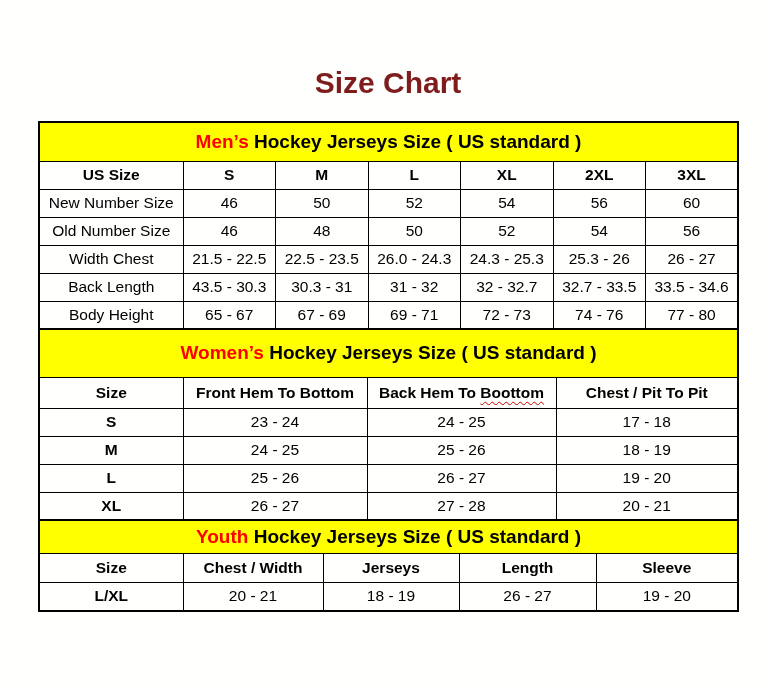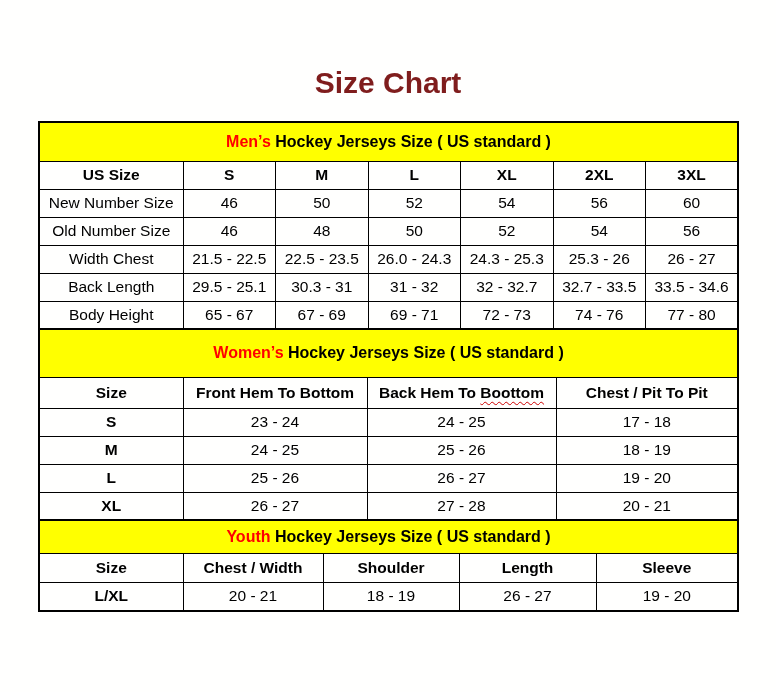--- a/index.html
+++ b/index.html
@@ -16,21 +16,21 @@
   table.tbl {
     border-collapse:collapse; table-layout:fixed; width:699px;
     border:2.5px solid #000;
   }
   table.tbl + table.tbl { margin-top:-2px; }
   .tbl td {
     border:1.5px solid #000; text-align:center; vertical-align:middle;
     font-size:15.5px; padding:0 2px; overflow:hidden; white-space:nowrap;
   }
   .tbl td.band {
-    background:#ffff00; font-weight:bold; font-size:16px;
+    background:#ffff00; font-weight:bold; font-size:19px;
   }
   .tbl .red { color:#ff0000; }
   .tbl td.b { font-weight:bold; }
   
   .men   tr.band-row  { height:39px; }
   .men   tr.head-row  { height:28px; }
   .men   tr.data-row  { height:28px;margin-top:41px; }
   .women tr.band-row  { height:48px; }
   .women tr.head-row  { height:31px; }
   .women tr.data-row  { height:28px; }
@@ -101,21 +101,21 @@
         <td>Width Chest</td>
         <td>21.5 - 22.5</td>
         <td>22.5 - 23.5</td>
         <td>26.0 - 24.3</td>
         <td>24.3 - 25.3</td>
         <td>25.3 - 26</td>
         <td>26 - 27</td>
       </tr>
       <tr class="data-row">
         <td>Back Length</td>
-        <td>29.5 - 25.1</td>
+        <td>43.5 - 30.3</td>
         <td>30.3 - 31</td>
         <td>31 - 32</td>
         <td>32 - 32.7</td>
         <td>32.7 - 33.5</td>
         <td>33.5 - 34.6</td>
       </tr>
       <tr class="data-row">
         <td>Body Height</td>
         <td>65 - 67</td>
         <td>67 - 69</td>
@@ -183,21 +183,21 @@
       </colgroup>
       <tbody>
           <tr class="band-row">
         <td colspan="5" class="band">
           <span class="red">Youth</span><span> Hockey Jerseys Size ( US standard )</span>
         </td>
       </tr>
       <tr class="head-row">
         <td class="b">Size</td>
         <td class="b">Chest / Width</td>
-        <td class="b">Shoulder</td>
+        <td class="b">Jerseys</td>
         <td class="b">Length</td>
         <td class="b">Sleeve</td>
       </tr>
       <tr class="data-row">
         <td class="b">L/XL</td>
         <td>20 - 21</td>
         <td>18 - 19</td>
         <td>26 - 27</td>
         <td>19 - 20</td>
       </tr>

